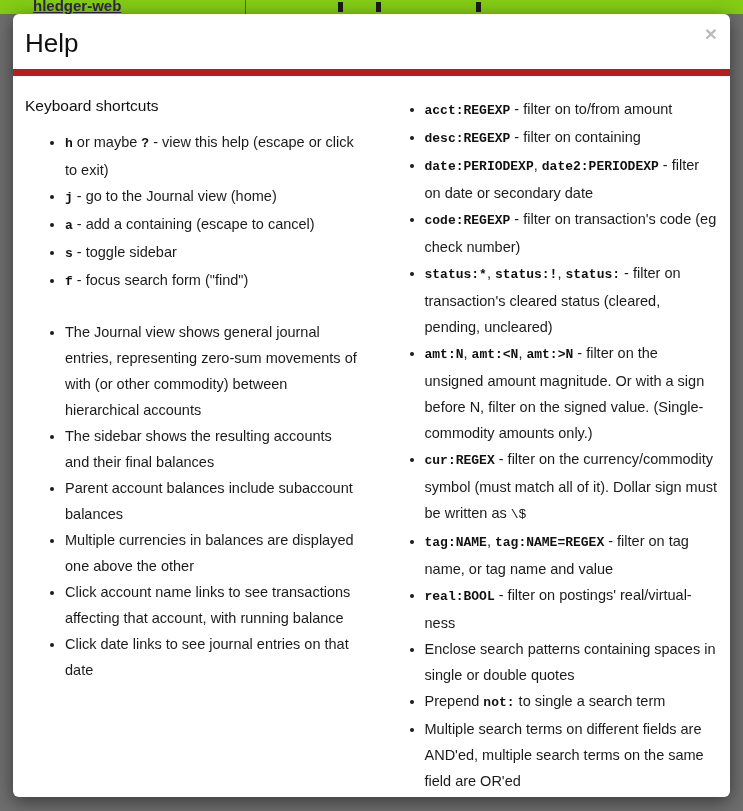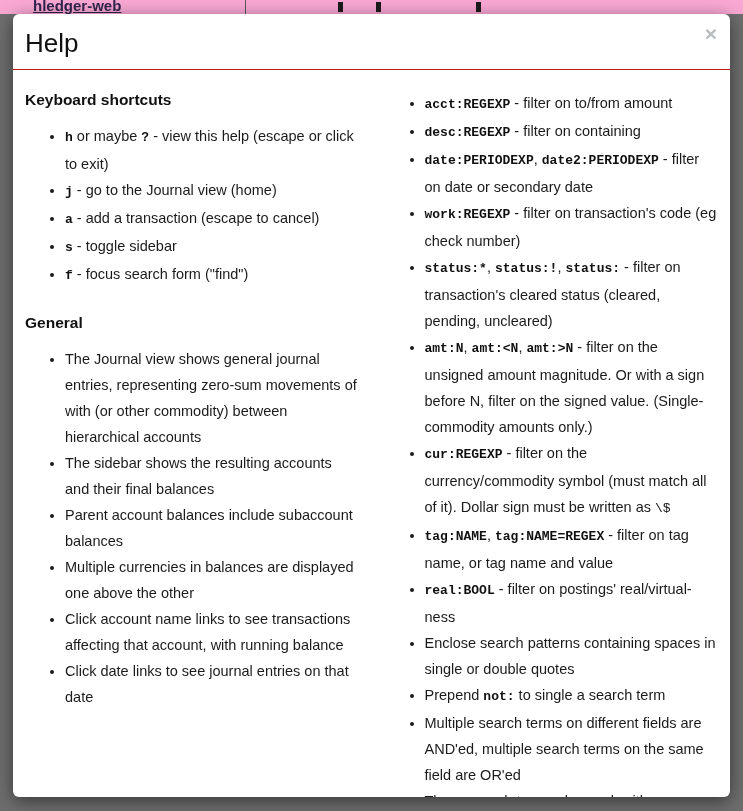--- a/index.html
+++ b/index.html
@@ -2,45 +2,45 @@
 <html><head>
 <meta charset="utf-8">
 <style>
   html,body{margin:0;padding:0;}
   body{
     width:743px;height:811px;position:relative;overflow:hidden;
     background:#6e6e6e;
     font-family:"Liberation Sans", sans-serif;
   }
   
-  .page-top{position:absolute;top:0;left:0;width:743px;height:14px;background:#f9a8d4;overflow:hidden;}
+  .page-top{position:absolute;top:0;left:0;width:743px;height:14px;background:#84cc16;overflow:hidden;}
   .brand-link{position:absolute;left:33px;top:-3px;font-size:15px;font-weight:bold;color:#32254e;text-decoration:underline;white-space:nowrap;}
   .sidebar-border{position:absolute;left:245px;top:0;width:1px;height:14px;background:#59595a;}
   .frag{position:absolute;top:2px;width:5px;height:10px;background:#1b1b1b;}
   .frag.f1{left:338px;}
   .frag.f2{left:376px;}
   .frag.f3{left:476px;}
 
   
   .modal{
     position:absolute;left:13px;top:14px;width:717px;height:783px;
     background:#ffffff;border-radius:6px;
     box-shadow:0 4px 18px rgba(0,0,0,0.5);
     overflow:hidden;box-sizing:border-box;
   }
-  .modal-header{position:relative;padding:14px 9px 11px 12px;border-bottom:1px solid #b91c1c;}
+  .modal-header{position:relative;padding:14px 9px 11px 12px;border-bottom:7px solid #b91c1c;}
   .modal-title{font-size:26px;line-height:30px;font-weight:400;color:#101010;}
   .close-btn{
     position:absolute;top:9px;right:13px;border:0;background:none;padding:0;
     font-size:21px;line-height:1;font-weight:700;color:#b9bcbe;cursor:pointer;
     font-family:"Liberation Sans", sans-serif;
   }
   .modal-body{display:flex;gap:26px;padding:20px 12px 20px 12px;box-sizing:border-box;}
   .help-col{flex:1;min-width:0;}
-  .section-heading{font-size:15.5px;font-weight:700;color:#111;line-height:20px;margin:0 0 13px 0;}
+  .section-heading{font-size:15.5px;font-weight:400;color:#111;line-height:20px;margin:0 0 13px 0;}
   .help-col ul{margin:0 0 24px 0;padding:0 0 0 40px;}
   .help-col li{font-size:14.5px;line-height:26px;color:#1b1b1b;}
   code{font-family:"Liberation Mono", monospace;font-weight:700;font-size:13px;color:#101010;}
   code.plain{font-weight:400;}
 </style>
 </head>
 <body>
 
 <div class="page-top">
   <span class="brand-link">hledger-web</span>
@@ -56,43 +56,42 @@
     <button class="close-btn">
       <span>×</span>
     </button>
   </div>
   <div class="modal-body">
     <div class="help-col" id="col-left">
         <div class="section-heading">Keyboard shortcuts</div>
         <ul>
           <li><code>h</code><span> or maybe </span><code>?</code><span> - view this help (escape or click to exit)</span></li>
           <li><code>j</code><span> - go to the Journal view (home)</span></li>
-          <li><code>a</code><span> - add a transaction (escape to cancel)</span></li>
+          <li><code>a</code><span> - add a containing (escape to cancel)</span></li>
           <li><code>s</code><span> - toggle sidebar</span></li>
           <li><code>f</code><span> - focus search form ("find")</span></li>
         </ul>
-        <div class="section-heading">General</div>
         <ul>
           <li><span>The Journal view shows general journal entries, representing zero-sum movements of with (or other commodity) between hierarchical accounts</span></li>
           <li><span>The sidebar shows the resulting accounts and their final balances</span></li>
           <li><span>Parent account balances include subaccount balances</span></li>
           <li><span>Multiple currencies in balances are displayed one above the other</span></li>
           <li><span>Click account name links to see transactions affecting that account, with running balance</span></li>
           <li><span>Click date links to see journal entries on that date</span></li>
         </ul>
       </div>
     <div class="help-col" id="col-right">
         <ul>
           <li><code>acct:REGEXP</code><span> - filter on to/from amount</span></li>
           <li><code>desc:REGEXP</code><span> - filter on containing</span></li>
           <li><code>date:PERIODEXP</code><span>, </span><code>date2:PERIODEXP</code><span> - filter on date or secondary date</span></li>
-          <li><code>work:REGEXP</code><span> - filter on transaction's code (eg check number)</span></li>
+          <li><code>code:REGEXP</code><span> - filter on transaction's code (eg check number)</span></li>
           <li><code>status:*</code><span>, </span><code>status:!</code><span>, </span><code>status:</code><span> - filter on transaction's cleared status (cleared, pending, uncleared)</span></li>
           <li><code>amt:N</code><span>, </span><code>amt:&lt;N</code><span>, </span><code>amt:&gt;N</code><span> - filter on the unsigned amount magnitude. Or with a sign before N, filter on the signed value. (Single-commodity amounts only.)</span></li>
-          <li><code>cur:REGEXP</code><span> - filter on the currency/commodity symbol (must match all of it). Dollar sign must be written as </span><code class="plain">\$</code></li>
+          <li><code>cur:REGEX</code><span> - filter on the currency/commodity symbol (must match all of it). Dollar sign must be written as </span><code class="plain">\$</code></li>
           <li><code>tag:NAME</code><span>, </span><code>tag:NAME=REGEX</code><span> - filter on tag name, or tag name and value</span></li>
           <li><code>real:BOOL</code><span> - filter on postings' real/virtual-ness</span></li>
           <li><span>Enclose search patterns containing spaces in single or double quotes</span></li>
           <li><span>Prepend </span><code>not:</code><span> to single a search term</span></li>
           <li><span>Multiple search terms on different fields are AND'ed, multiple search terms on the same field are OR'ed</span></li>
           <li><span>These search terms also work with command-line hledger</span></li>
         </ul>
       </div>
   </div>
 </div>

